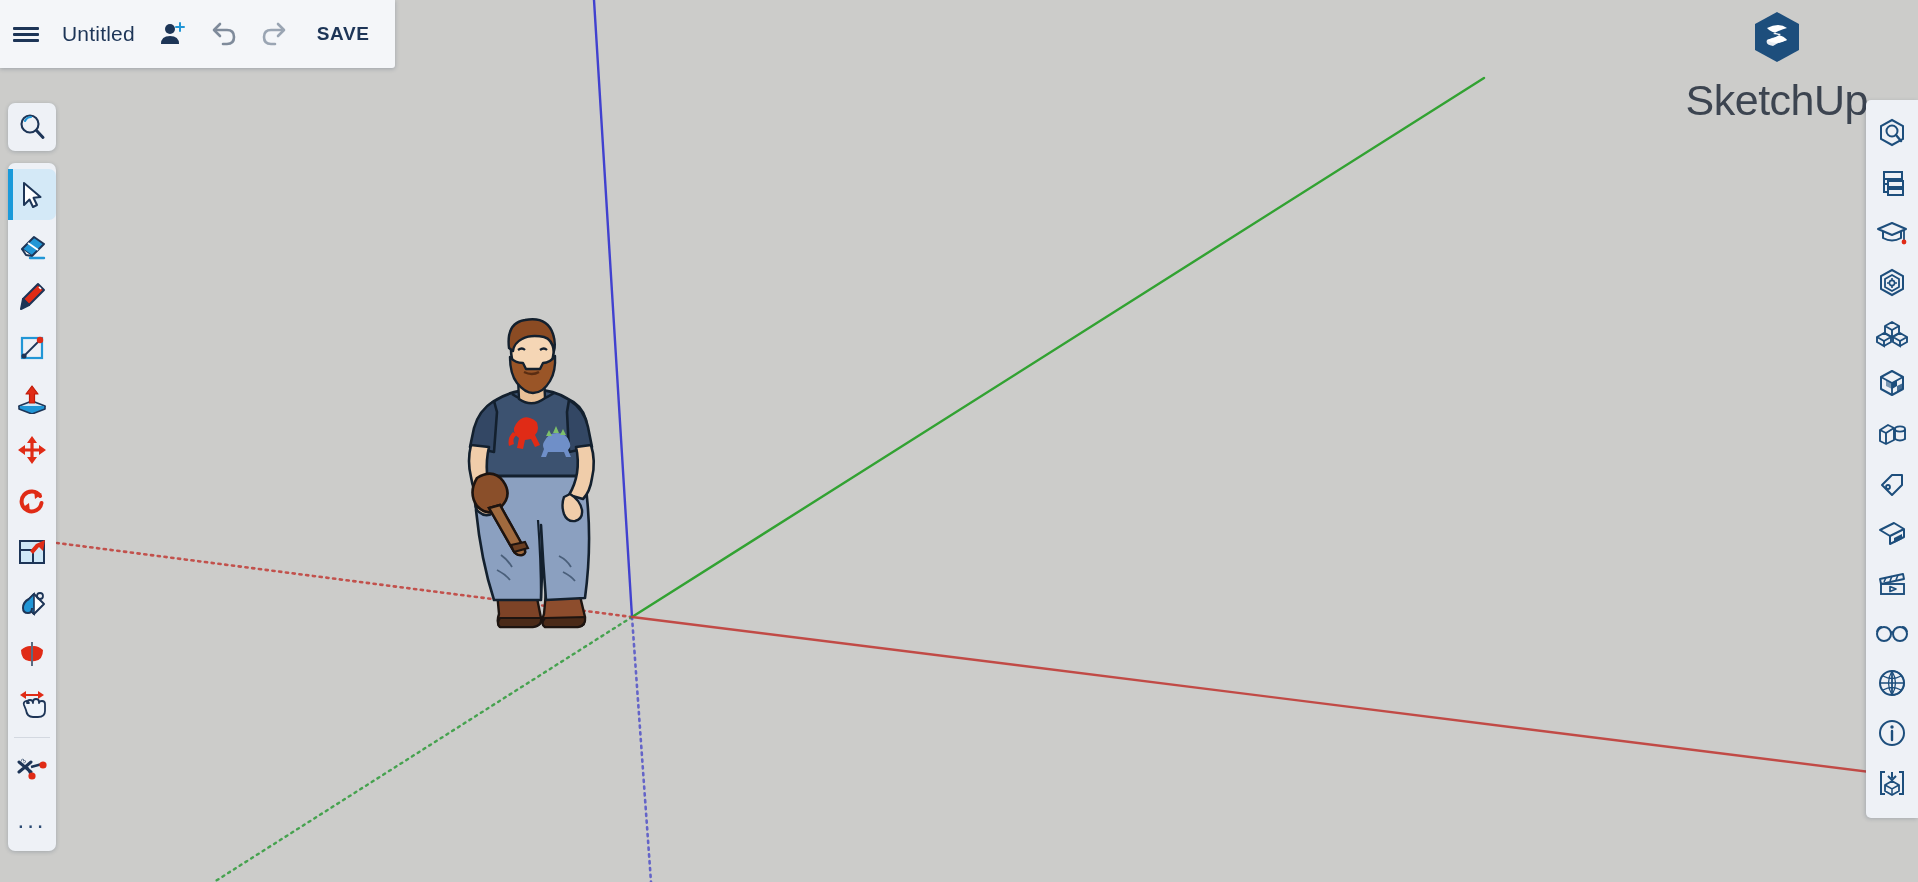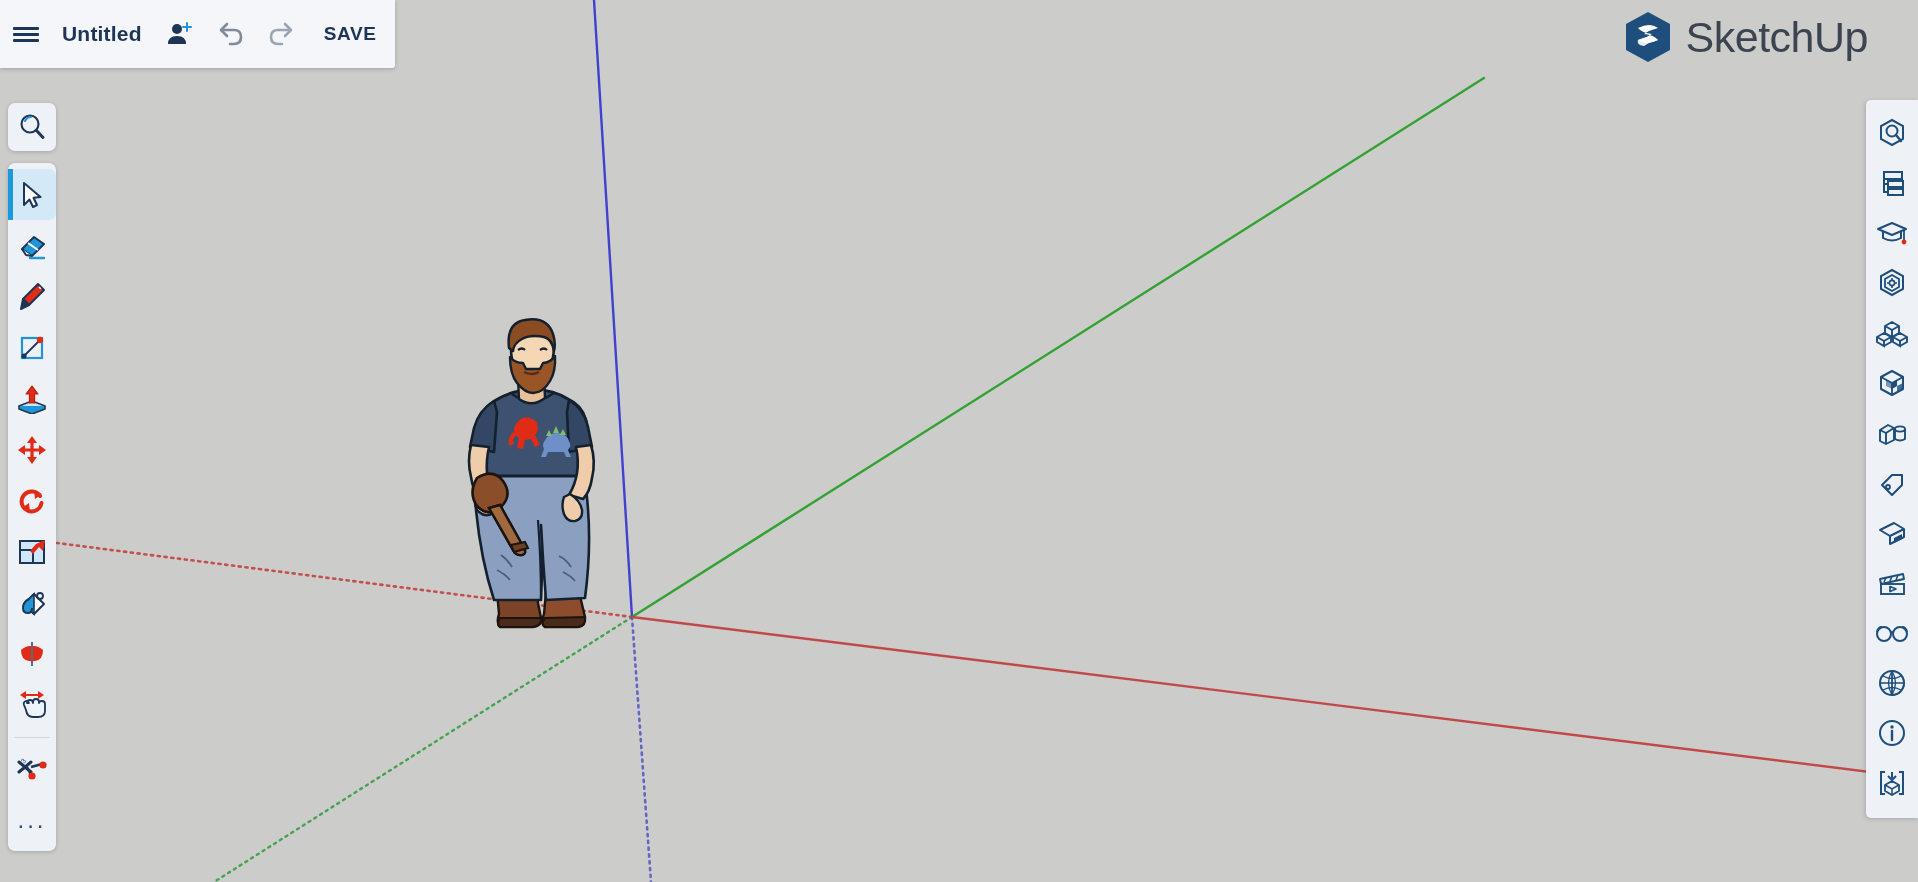--- a/index.html
+++ b/index.html
@@ -27,36 +27,37 @@
     display: flex; align-items: center;
     z-index: 40;
   }
   .tb-btn {
     display: flex; align-items: center; justify-content: center;
     cursor: pointer; user-select: none;
   }
   #hamburger { width: 52px; height: 68px; }
   #hamburger .bar { width: 26px; height: 3px; background: #1d3557; border-radius: 1px; margin: 3px 0; }
   #doc-title {
-    font-size: 21px; font-weight: bold; color: #1d3557;
+    font-size: 21px; font-weight: normal; color: #1d3557;
     margin-left: 10px; margin-right: 14px; letter-spacing: .2px;
     cursor: text;
   }
   #share-btn { width: 46px; height: 68px; }
   #undo-btn, #redo-btn { width: 54px; height: 68px; }
   #save-btn {
     font-size: 19px; font-weight: bold; color: #1d3557;
     padding: 0 14px; height: 68px; letter-spacing: .6px;
   }
 
   
   #brand {
     position: absolute; right: 50px; top: 10px;
     display: flex; align-items: center; gap: 12px;
     z-index: 30;
+    flex-direction: column;
   }
   #brand-text {
     font-size: 43px; color: #3c4450; font-weight: 400; letter-spacing: -0.5px;
   }
 
   
   #left-toolbar {
     position: absolute; left: 8px; top: 103px; width: 48px;
     z-index: 35;
   }

